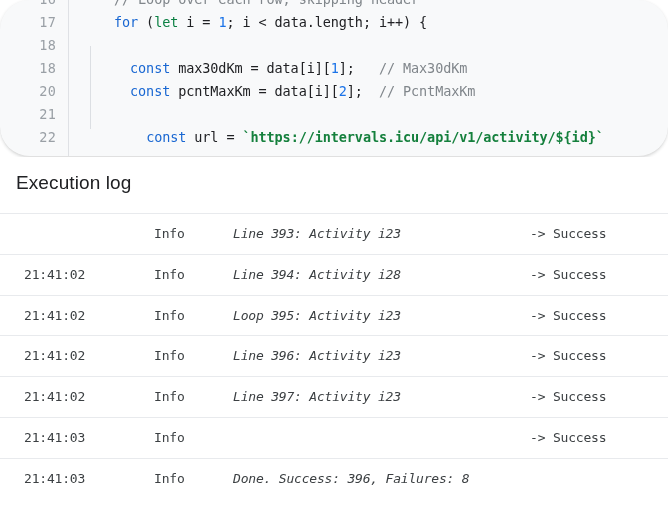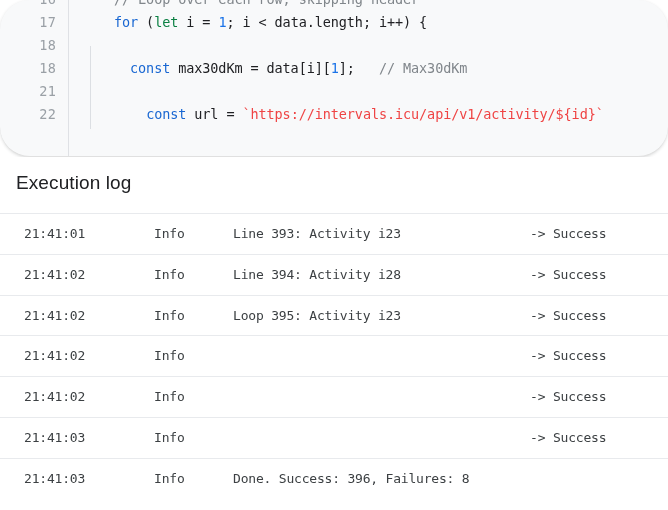--- a/index.html
+++ b/index.html
@@ -40,21 +40,21 @@
   }
   .code-text {
     position:absolute; left:90px; top:0;
     font-family:"DejaVu Sans Mono","Liberation Mono",monospace;
     font-size:13.5px; color:#202124; letter-spacing:-.1px;margin-left:24px;
   }
   .tok-kw   { color:#1967d2; }
   .tok-let  { color:#0b8043; }
   .tok-num  { color:#1a73e8; }
   .tok-com  { color:#80868b; }
-  .tok-str  { color:#ef4444; }
+  .tok-str  { color:#15803d;font-weight:bold; }
   .tok-pl   { color:#202124; }
 
   
   .log-pane {
     position:absolute; left:0; top:157px; width:668px; height:353px;
     background:#ffffff;
   }
   .log-title {
     position:absolute; left:16px; top:15px;
     font-size:19px; color:#202124; letter-spacing:.1px;
@@ -71,69 +71,71 @@
     border-bottom:1px solid #e8eaed;
   }
   .log-row:last-child { border-bottom:none; }
   .log-cell {
     position:absolute; top:0; line-height:40.8px;
     font-family:"DejaVu Sans Mono","Liberation Mono",monospace;
     font-size:13px; color:#3c4043; white-space:pre; letter-spacing:-.2px;
   }
   .c-time   { left:24px; }
   .c-sev    { left:143px;margin-left:11px; }
-  .c-msg    { left:233px; }
+  .c-msg    { left:233px;font-style:italic; }
   .c-result { left:495px;margin-left:35px; }
 </style>
 </head>
 <body>
 
 <div class="editor-pane">
   <div class="code-rows">
       <div class="code-row"><span class="ln">16</span><span class="code-text"><span class="tok-com">// Loop over each row, skipping header</span></span></div>
       <div class="code-row"><span class="ln">17</span><span class="code-text"><span class="tok-kw">for</span><span class="tok-pl"> (</span><span class="tok-let">let</span><span class="tok-pl"> i = </span><span class="tok-num">1</span><span class="tok-pl">; i &lt; data.length; i++) {</span></span></div>
       <div class="code-row"><span class="ln">18</span></div>
       <div class="code-row"><span class="ln">18</span><span class="code-text"><span class="tok-pl">  </span><span class="tok-kw">const</span><span class="tok-pl"> max30dKm = data[i][</span><span class="tok-num">1</span><span class="tok-pl">];   </span><span class="tok-com">// Max30dKm</span></span></div>
+      <div class="code-row"><span class="ln">20</span><span class="code-text"><span class="tok-pl">  </span><span class="tok-kw">const</span><span class="tok-pl"> pcntMaxKm = data[i][</span><span class="tok-num">2</span><span class="tok-pl">];  </span><span class="tok-com">// PcntMaxKm</span></span></div>
       <div class="code-row"><span class="ln">21</span><span class="code-text"><span class="tok-pl"></span></span></div>
       <div class="code-row"><span class="ln">22</span><span class="code-text"><span class="tok-pl">    </span><span class="tok-kw">const</span><span class="tok-pl"> url = </span><span class="tok-str">`https://intervals.icu/api/v1/activity/${id}`</span></span></div>
     </div>
   <div class="gutter-divider"></div>
   <div class="indent-guide"></div>
 </div>
 
 <div class="log-pane">
   <div class="log-title">Execution log</div>
   <div class="log-head-rule"></div>
   <div class="log-table">
       <div class="log-row">
-        <span class="log-cell c-time">21:41:01</span>
         <span class="log-cell c-sev">Info</span>
         <span class="log-cell c-msg">Line 393: Activity i23</span>
         <span class="log-cell c-result">-&gt; Success</span>
       </div>
       <div class="log-row">
         <span class="log-cell c-time">21:41:02</span>
         <span class="log-cell c-sev">Info</span>
         <span class="log-cell c-msg">Line 394: Activity i28</span>
         <span class="log-cell c-result">-&gt; Success</span>
       </div>
       <div class="log-row">
         <span class="log-cell c-time">21:41:02</span>
         <span class="log-cell c-sev">Info</span>
         <span class="log-cell c-msg">Loop 395: Activity i23</span>
         <span class="log-cell c-result">-&gt; Success</span>
       </div>
       <div class="log-row">
         <span class="log-cell c-time">21:41:02</span>
         <span class="log-cell c-sev">Info</span>
+        <span class="log-cell c-msg">Line 396: Activity i23</span>
         <span class="log-cell c-result">-&gt; Success</span>
       </div>
       <div class="log-row">
         <span class="log-cell c-time">21:41:02</span>
         <span class="log-cell c-sev">Info</span>
+        <span class="log-cell c-msg">Line 397: Activity i23</span>
         <span class="log-cell c-result">-&gt; Success</span>
       </div>
       <div class="log-row">
         <span class="log-cell c-time">21:41:03</span>
         <span class="log-cell c-sev">Info</span>
         <span class="log-cell c-result">-&gt; Success</span>
       </div>
       <div class="log-row">
         <span class="log-cell c-time">21:41:03</span>
         <span class="log-cell c-sev">Info</span>

